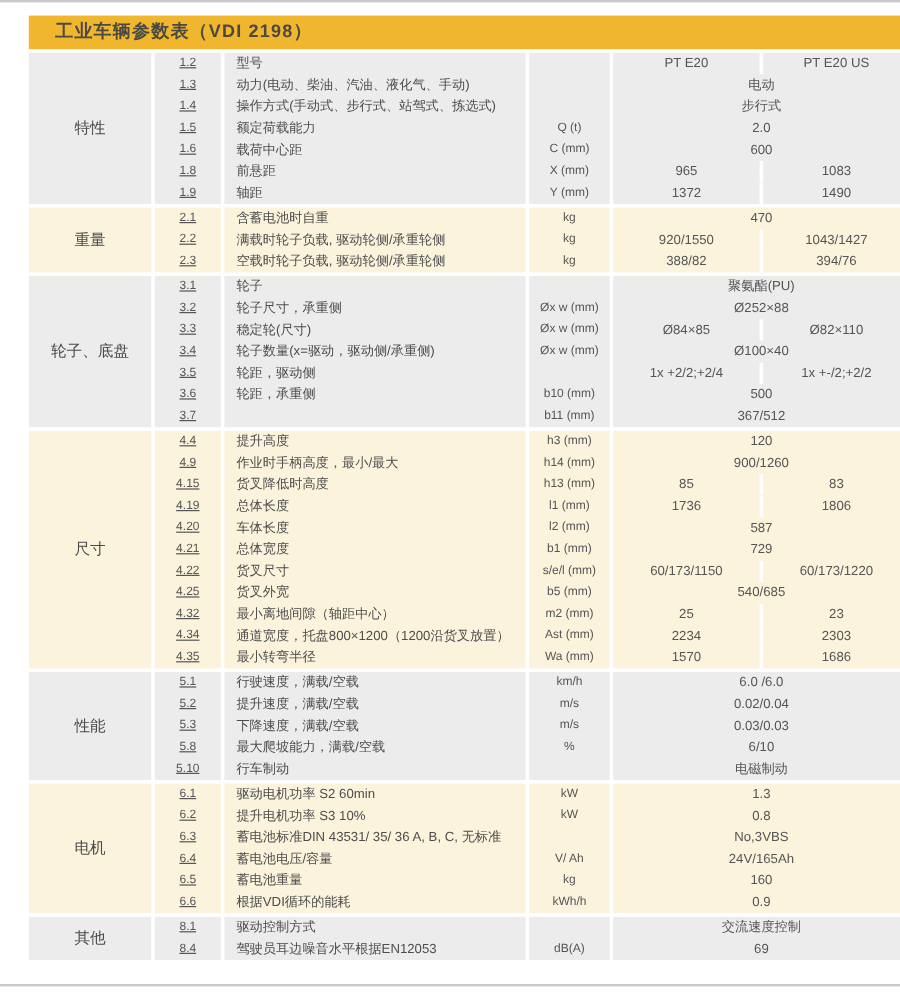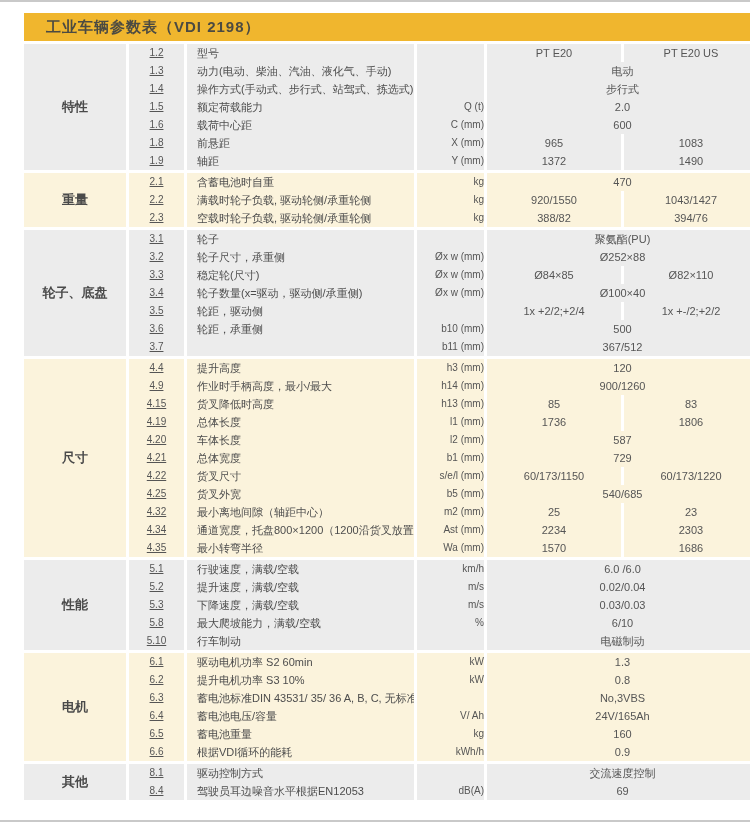--- a/index.html
+++ b/index.html
@@ -16,30 +16,30 @@
     height:28px;line-height:28px;background:var(--gold,#F0B62E);
     color:#4b4a42;font-size:15px;font-weight:bold;
     padding-left:22px;box-sizing:border-box;letter-spacing:1px;
     margin-bottom:3px;
   }
   .sec{display:flex;gap:3px;margin-bottom:3px;}
   .t-gray  .bgc{background:var(--gray,#ECECEC);}
   .t-cream .bgc{background:var(--cream,#FBF3DC);}
   .cell{box-sizing:border-box;}
   .c-label{width:102px;display:flex;align-items:center;justify-content:center;
-           font-size:13px;font-weight:bold;color:#4a4a4a;text-align:center;}
+           font-size:13px;font-weight:normal;color:#4a4a4a;text-align:center;}
   .c-no{width:55px;}
-  .c-desc{width:227px;}
+  .c-desc{width:251px;}
   .c-unit{width:67px;}
   .c-vals{flex:1;min-width:0;}
   .row{height:18px;line-height:18px;font-size:11px;color:#4d4d4d;
        white-space:nowrap;overflow:hidden;}
   .c-no .row{text-align:center;font-size:10px;color:#555;text-decoration:underline;}
   .c-desc .row{padding-left:10px;}
-  .c-unit .row{text-align:right;font-size:10px;color:#555;}
+  .c-unit .row{text-align:center;font-size:10px;color:#555;}
   .vrow{display:flex;align-items:stretch;}
   .vcell{flex:1;text-align:center;color:#555;}
   .vdivider{width:3px;background:#ffffff;}
 </style>
 </head>
 <body>
 
 <div class="edge-line edge-top"></div>
 
 <div class="page">

